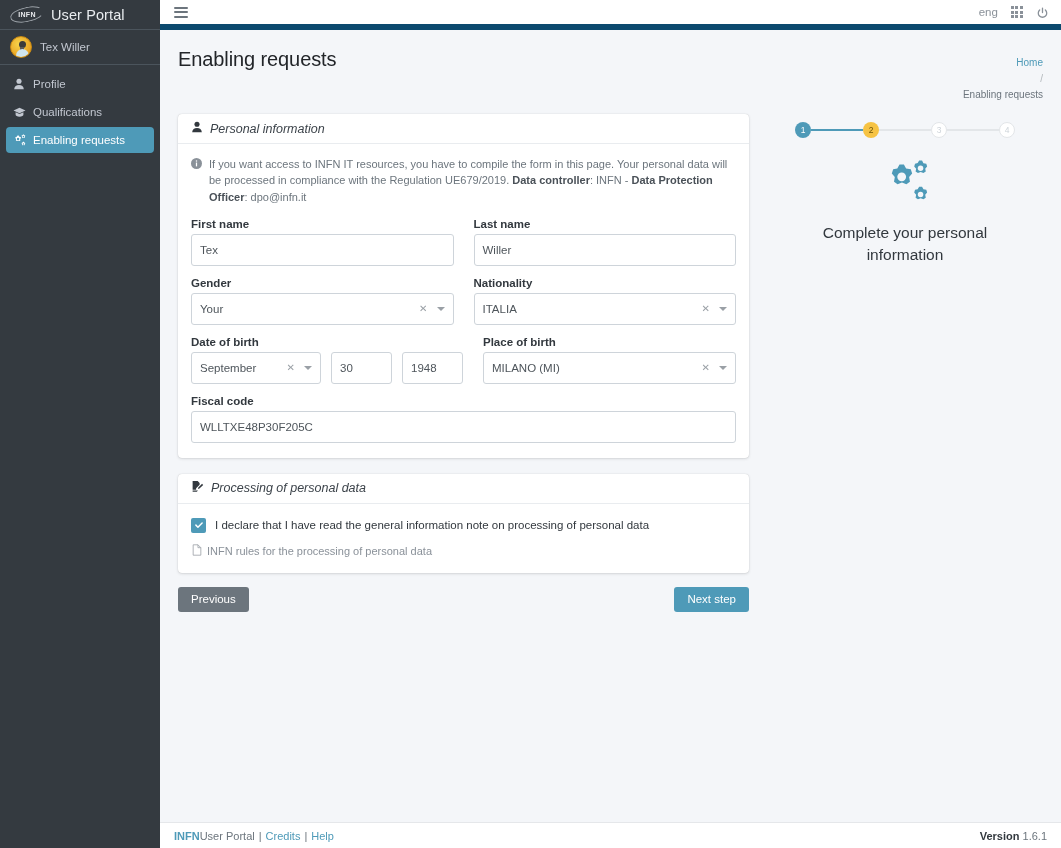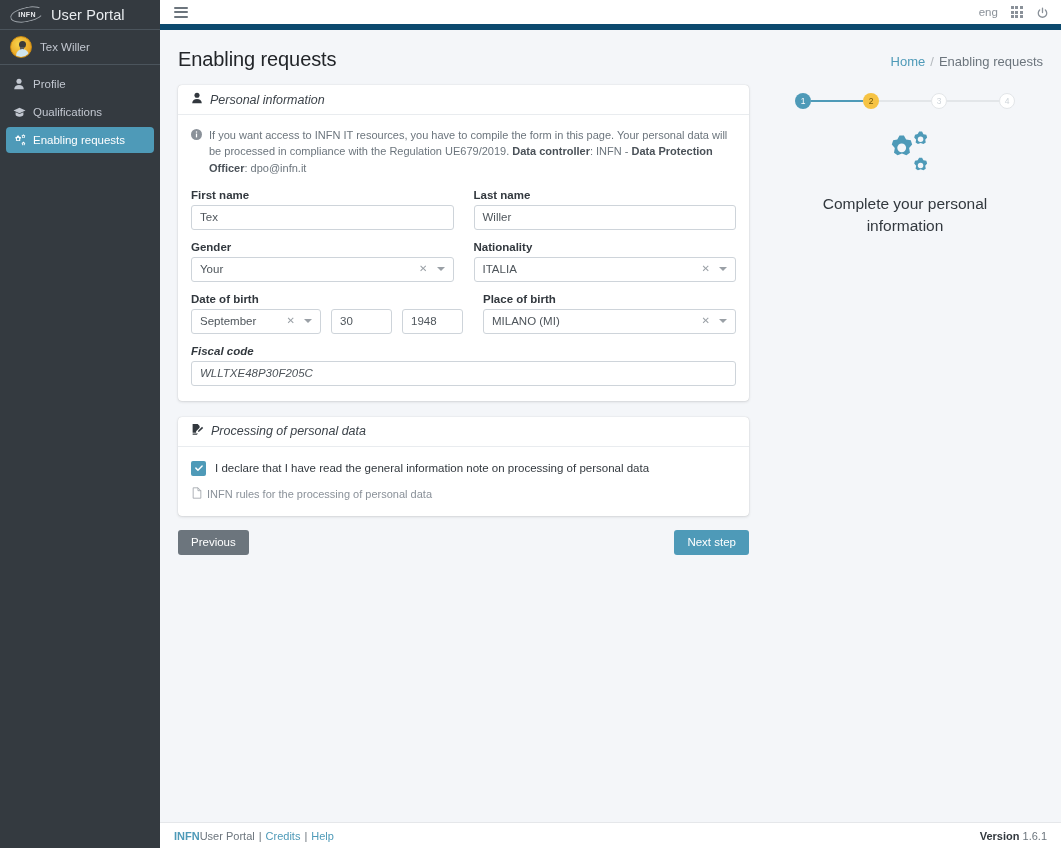--- a/index.html
+++ b/index.html
@@ -92,21 +92,21 @@
   .topbar-right { margin-left: auto; display: flex; align-items: center; gap: 13px; }
   .lang { color: #8a9199; font-size: 11.5px; cursor: pointer; }
   .apps-grid { display: grid; grid-template-columns: repeat(3, 3px); grid-template-rows: repeat(3, 3px); gap: 1.6px; cursor: pointer; }
   .apps-grid i { background: #8a9199; display: block; width: 3px; height: 3px; }
   .power { width: 13px; height: 13px; cursor: pointer; }
 
   .content { flex: 1; padding: 0 18px; overflow: hidden; position: relative; }
 
   .page-head { display: flex; align-items: baseline; padding: 18px 0 14px 0; }
   .page-title { font-size: 20px; color: #222529; font-weight: normal; letter-spacing: -0.1px; }
-  .breadcrumb { margin-left: auto; font-size: 13px; color: #6c757d; display:flex; gap:5px; align-items:flex-end;}
+  .breadcrumb { margin-left: auto; font-size: 10px; color: #6c757d; display:flex; gap:5px; align-items:flex-end;flex-direction:column;}
   .breadcrumb a { color: #4e9ab8; text-decoration: none; cursor: pointer; }
   .breadcrumb .sep { color: #b4b9bd; }
 
   .row { display: flex; gap: 18px; align-items: flex-start; }
   .col-left { width: 571px; flex: 0 0 571px; }
   .col-right { flex: 1; padding-top: 8px; }
 
   
   .card {
     background: #fff;
@@ -132,21 +132,21 @@
   .alert-info b { color: #4a5158; }
 
   .form-row { display: flex; gap: 20px; }
   .form-group { flex: 1; margin-bottom: 11px; }
   .form-label { display:block; font-size: 11.5px; font-weight: bold; color: #32383e; margin-bottom: 4px; }
 
   .form-control {
     width: 100%; height: 25px;
     border: 1px solid #ced4da; border-radius: 3px;
     background: #fff;
-    padding: 8px 8px;
+    padding: 15px 8px;
     font-size: 11.5px; color: #4e555b;
     font-family: "Liberation Sans", sans-serif;
     display: flex; align-items: center;
   }
   .select-ctl { justify-content: space-between; cursor: pointer; }
   .select-ctl .adorn { display: flex; align-items: center; gap: 9px; }
   .sel-x { color: #9aa0a6; font-size: 10px; line-height: 1; cursor: pointer; }
   .sel-caret {
     width: 0; height: 0;
     border-left: 4px solid transparent; border-right: 4px solid transparent;
@@ -399,21 +399,21 @@
                 <div class="form-control select-ctl">
                   <span>MILANO (MI)</span>
                   <span class="adorn">
                     <span class="sel-x">✕</span>
                     <span class="sel-caret"></span>
                   </span>
                 </div>
               </div>
             </div>
 
-            <div class="form-group" style="margin-bottom:0;font-style:italic;">
+            <div class="form-group" style="margin-bottom:0;">
               <label class="form-label">Fiscal code</label>
               <div class="form-control">WLLTXE48P30F205C</div>
             </div>
 
           </div>
         </section>
 
         <section class="card">
           <div class="card-header">
             <span>

